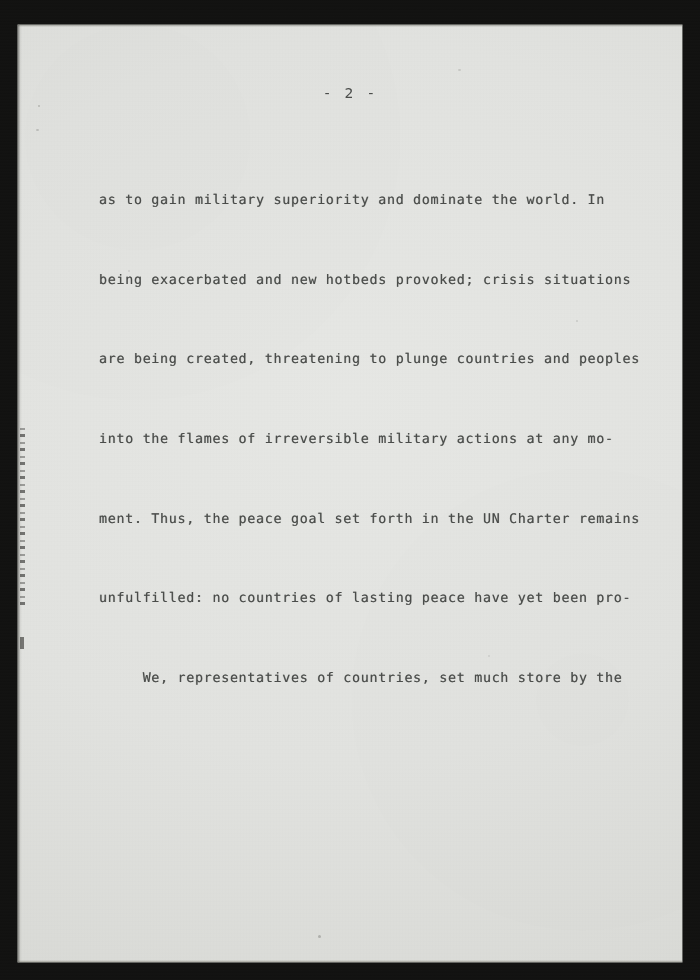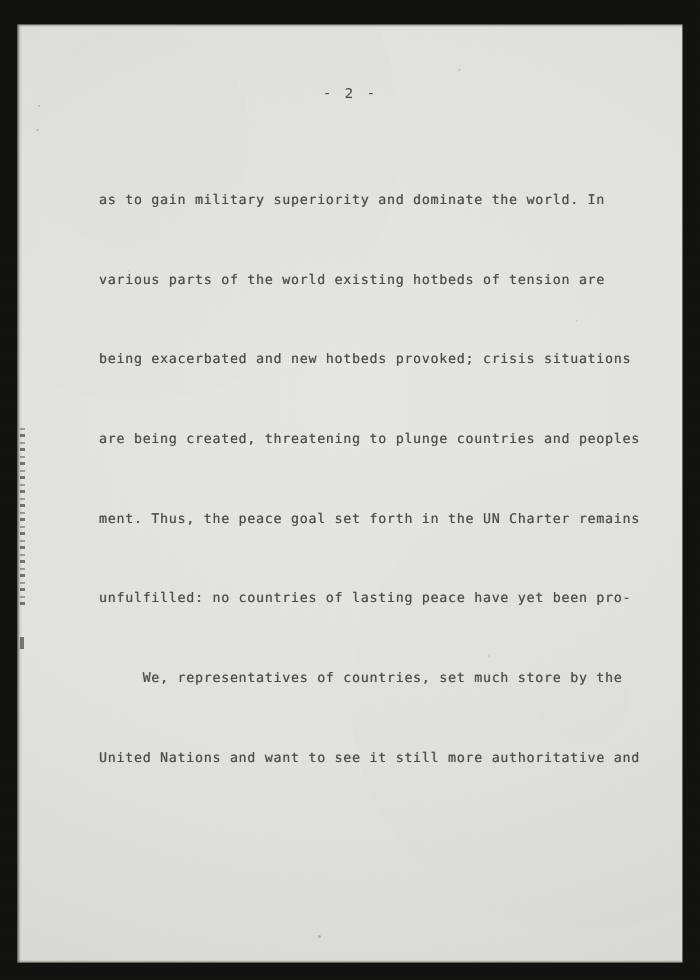--- a/index.html
+++ b/index.html
@@ -160,27 +160,26 @@
   <div class="speck" style="left:440px; top:44px;  width:3px; height:2px; opacity:.30;"></div>
   <div class="speck" style="left:558px; top:295px; width:2px; height:2px; opacity:.28;"></div>
   <div class="speck" style="left:300px; top:910px; width:3px; height:3px; opacity:.50;"></div>
   <div class="speck" style="left:110px; top:245px; width:2px; height:2px; opacity:.25;"></div>
   <div class="speck" style="left:470px; top:630px; width:2px; height:2px; opacity:.22;"></div>
 
   <div id="page-header">- 2 -</div>
 
   <div id="typed-body">
     <span class="typed-line">as to gain military superiority and dominate the world. In</span>
-    <span class="typed-line">various parts of the world existing hotbeds of tension are</span>
     <span class="typed-line">being exacerbated and new hotbeds provoked; crisis situations</span>
     <span class="typed-line">are being created, threatening to plunge countries and peoples</span>
+    <span class="typed-line">into the flames of irreversible military actions at any mo-</span>
     <span class="typed-line">ment. Thus, the peace goal set forth in the UN Charter remains</span>
     <span class="typed-line">unfulfilled: no countries of lasting peace have yet been pro-</span>
     <span class="typed-line">     We, representatives of countries, set much store by the</span>
-    <span class="typed-line">United Nations and want to see it still more authoritative and</span>
     
     
     
     
     
     
     
     
     
     

